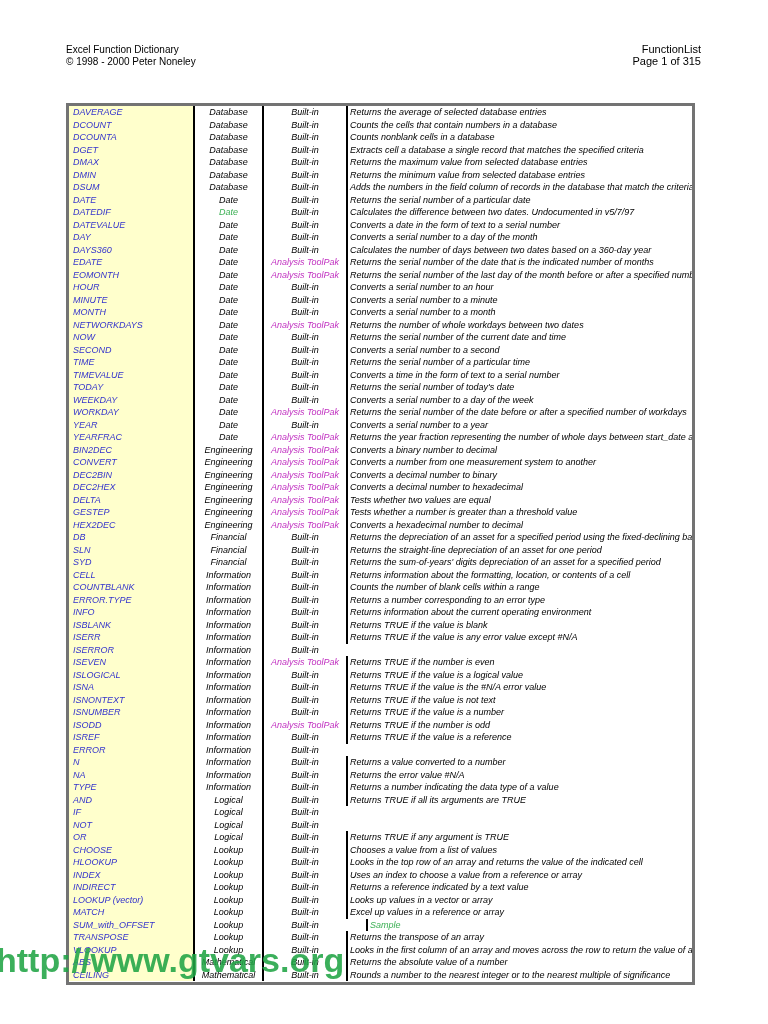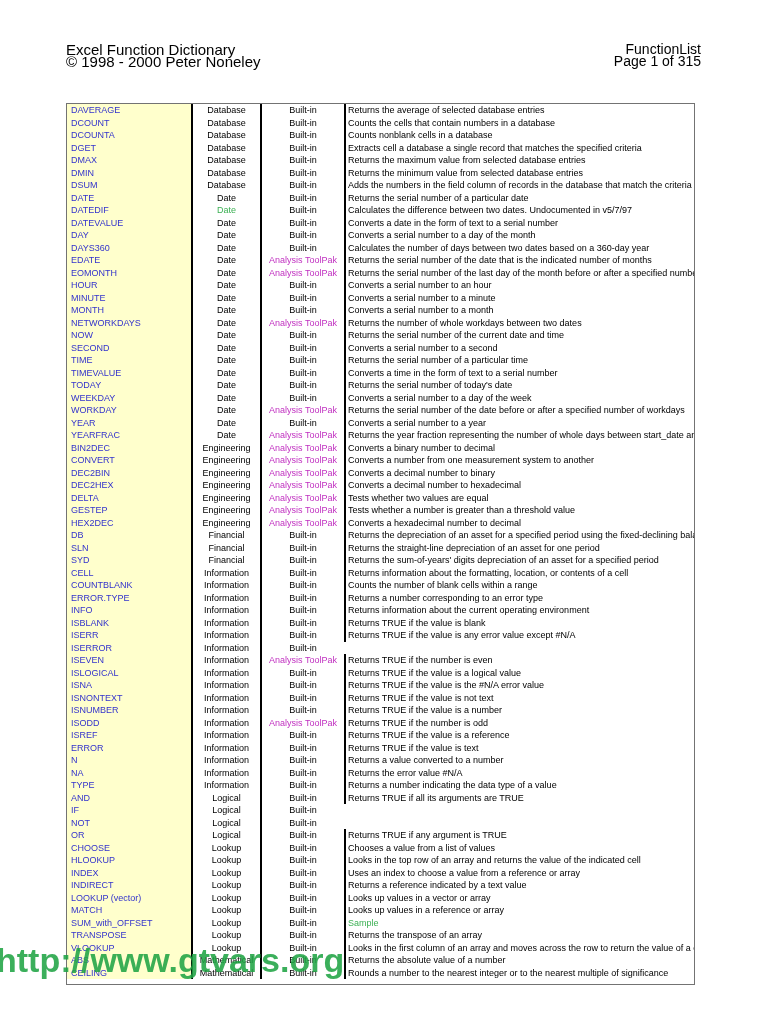--- a/index.html
+++ b/index.html
@@ -1,26 +1,26 @@
 <!DOCTYPE html>
 <html><head>
 <meta charset="utf-8">
 <style>
   html,body{margin:0;padding:0;}
   body{
     width:768px;height:1024px;position:relative;background:#ffffff;
     font-family:"Liberation Sans", sans-serif;color:#000;
     overflow:hidden;
   }
-  .header-left{position:absolute;left:66px;top:44px;font-size:15px;line-height:11.5px;}
-  .header-right{position:absolute;right:67px;top:44px;font-size:14px;line-height:11.5px;text-align:right;}
+  .header-left{position:absolute;left:66px;top:44px;font-size:10px;line-height:11.5px;}
+  .header-right{position:absolute;right:67px;top:44px;font-size:11px;line-height:11.5px;text-align:right;}
 
   .func-table{
     position:absolute;left:66px;top:103px;width:629px;height:882px;
-    border:1px solid #737373;box-sizing:border-box;overflow:hidden;background:#fff;
+    border:3px solid #737373;box-sizing:border-box;overflow:hidden;background:#fff;font-style:italic;
   }
   .row{display:flex;height:12.5px;font-size:9px;line-height:12.5px;}
   .cell{box-sizing:border-box;overflow:hidden;white-space:nowrap;}
   .c-name{width:124px;background:var(--c-rowbg);padding-left:4px;color:var(--c-blue);}
   .c-cat{width:69px;border-left:2px solid #000;text-align:center;}
   .c-type{width:84px;border-left:2px solid #000;text-align:center;}
   .c-desc{flex:1;border-left:2px solid #000;padding-left:2px;}
 
   .watermark{
     position:absolute;left:-4px;top:941px;z-index:5;
@@ -344,21 +344,20 @@
     <div class="row">
       <div class="cell c-name">ISREF</div>
       <div class="cell c-cat">Information</div>
       <div class="cell c-type">Built-in</div>
       <div class="cell c-desc">Returns TRUE if the value is a reference</div>
     </div>
     <div class="row">
       <div class="cell c-name">ERROR</div>
       <div class="cell c-cat">Information</div>
       <div class="cell c-type">Built-in</div>
-      <div class="cell c-desc">Returns TRUE if the value is text</div>
     </div>
     <div class="row">
       <div class="cell c-name">N</div>
       <div class="cell c-cat">Information</div>
       <div class="cell c-type">Built-in</div>
       <div class="cell c-desc">Returns a value converted to a number</div>
     </div>
     <div class="row">
       <div class="cell c-name">NA</div>
       <div class="cell c-cat">Information</div>
@@ -420,27 +419,27 @@
     <div class="row">
       <div class="cell c-name">LOOKUP (vector)</div>
       <div class="cell c-cat">Lookup</div>
       <div class="cell c-type">Built-in</div>
       <div class="cell c-desc">Looks up values in a vector or array</div>
     </div>
     <div class="row">
       <div class="cell c-name">MATCH</div>
       <div class="cell c-cat">Lookup</div>
       <div class="cell c-type">Built-in</div>
-      <div class="cell c-desc">Looks up values in a reference or array</div>
+      <div class="cell c-desc">Excel up values in a reference or array</div>
     </div>
     <div class="row">
       <div class="cell c-name">SUM_with_OFFSET</div>
       <div class="cell c-cat">Lookup</div>
       <div class="cell c-type">Built-in</div>
-      <div class="cell c-desc" style="color: rgb(60, 176, 84);">Sample</div>
+      <div class="cell c-desc" style="color: rgb(60, 176, 84); margin-left: 20px;">Sample</div>
     </div>
     <div class="row">
       <div class="cell c-name">TRANSPOSE</div>
       <div class="cell c-cat">Lookup</div>
       <div class="cell c-type">Built-in</div>
       <div class="cell c-desc">Returns the transpose of an array</div>
     </div>
     <div class="row">
       <div class="cell c-name">VLOOKUP</div>
       <div class="cell c-cat">Lookup</div>

